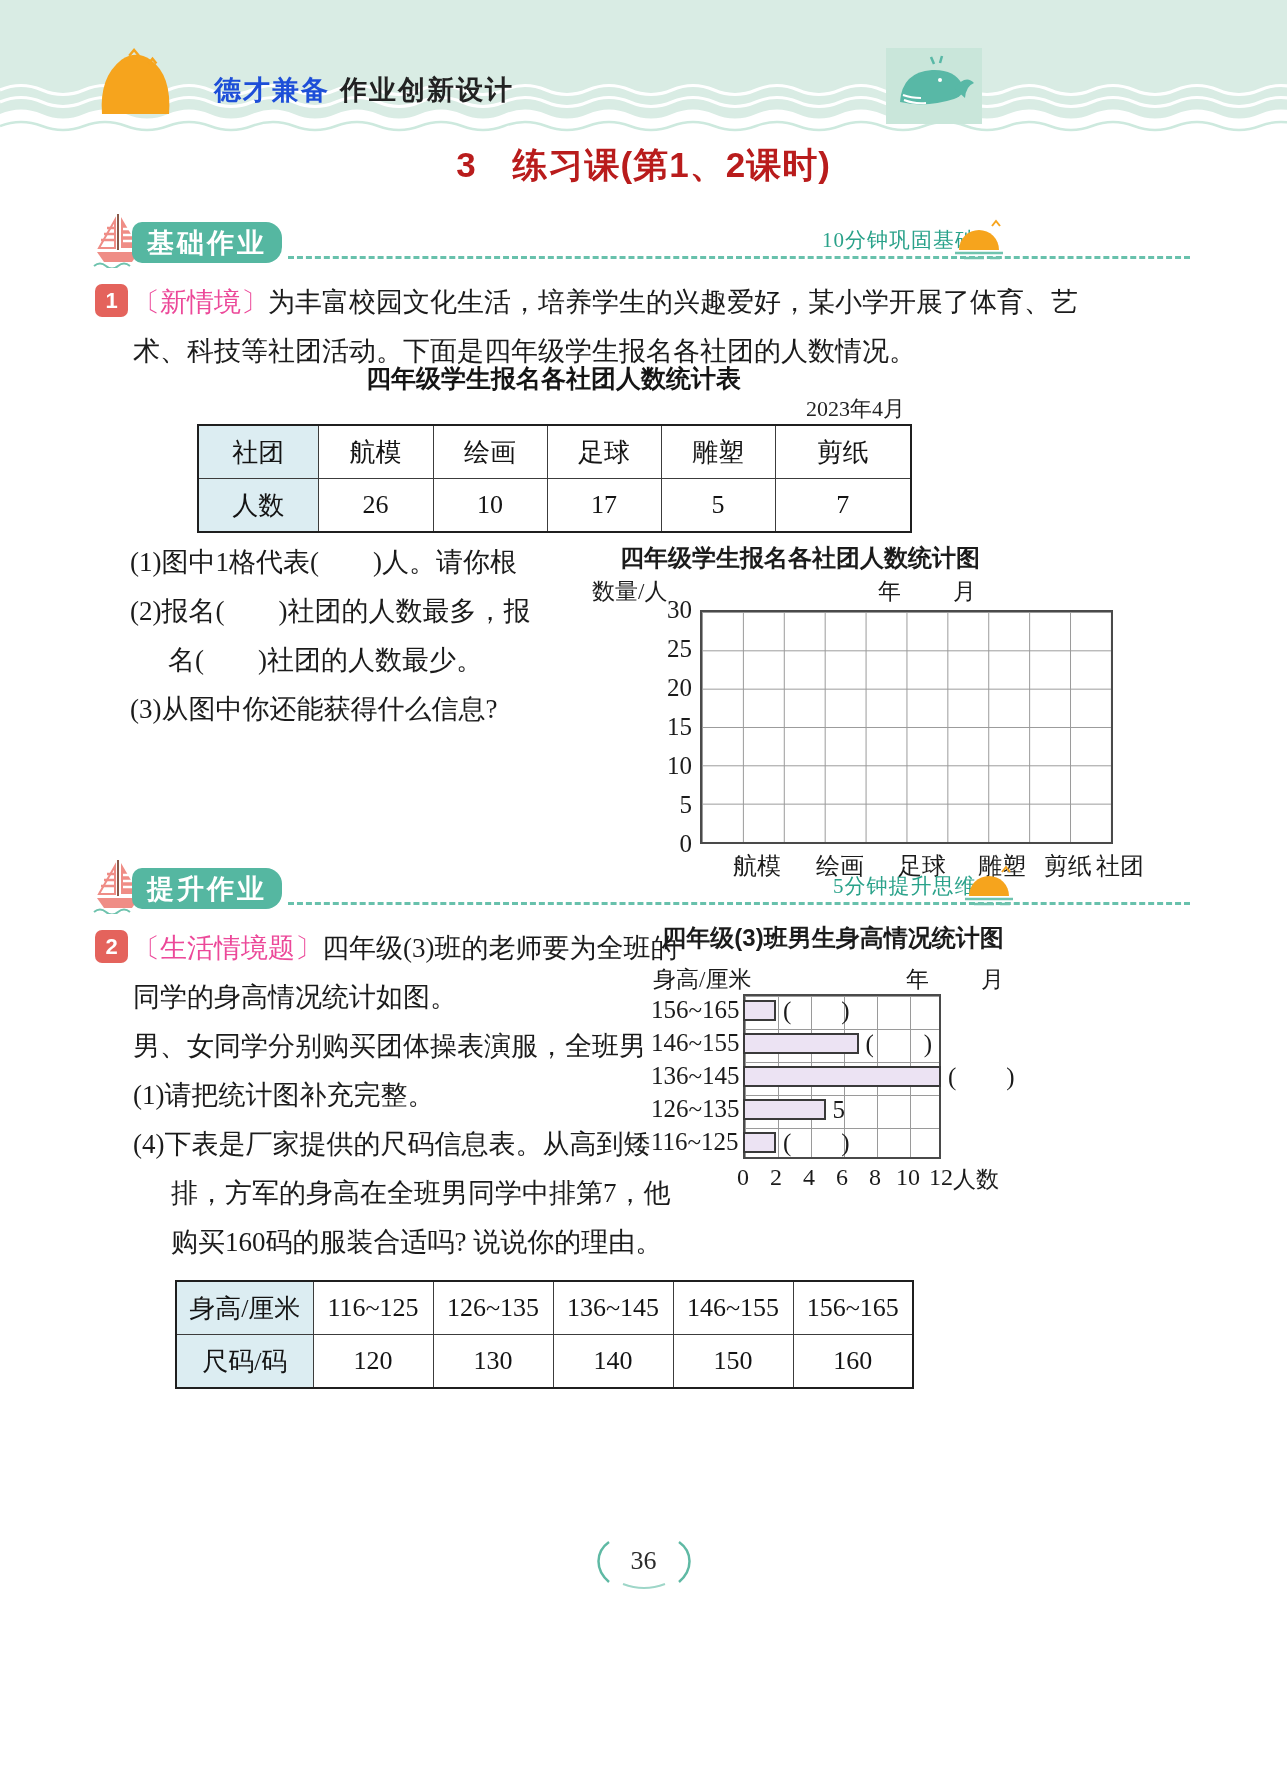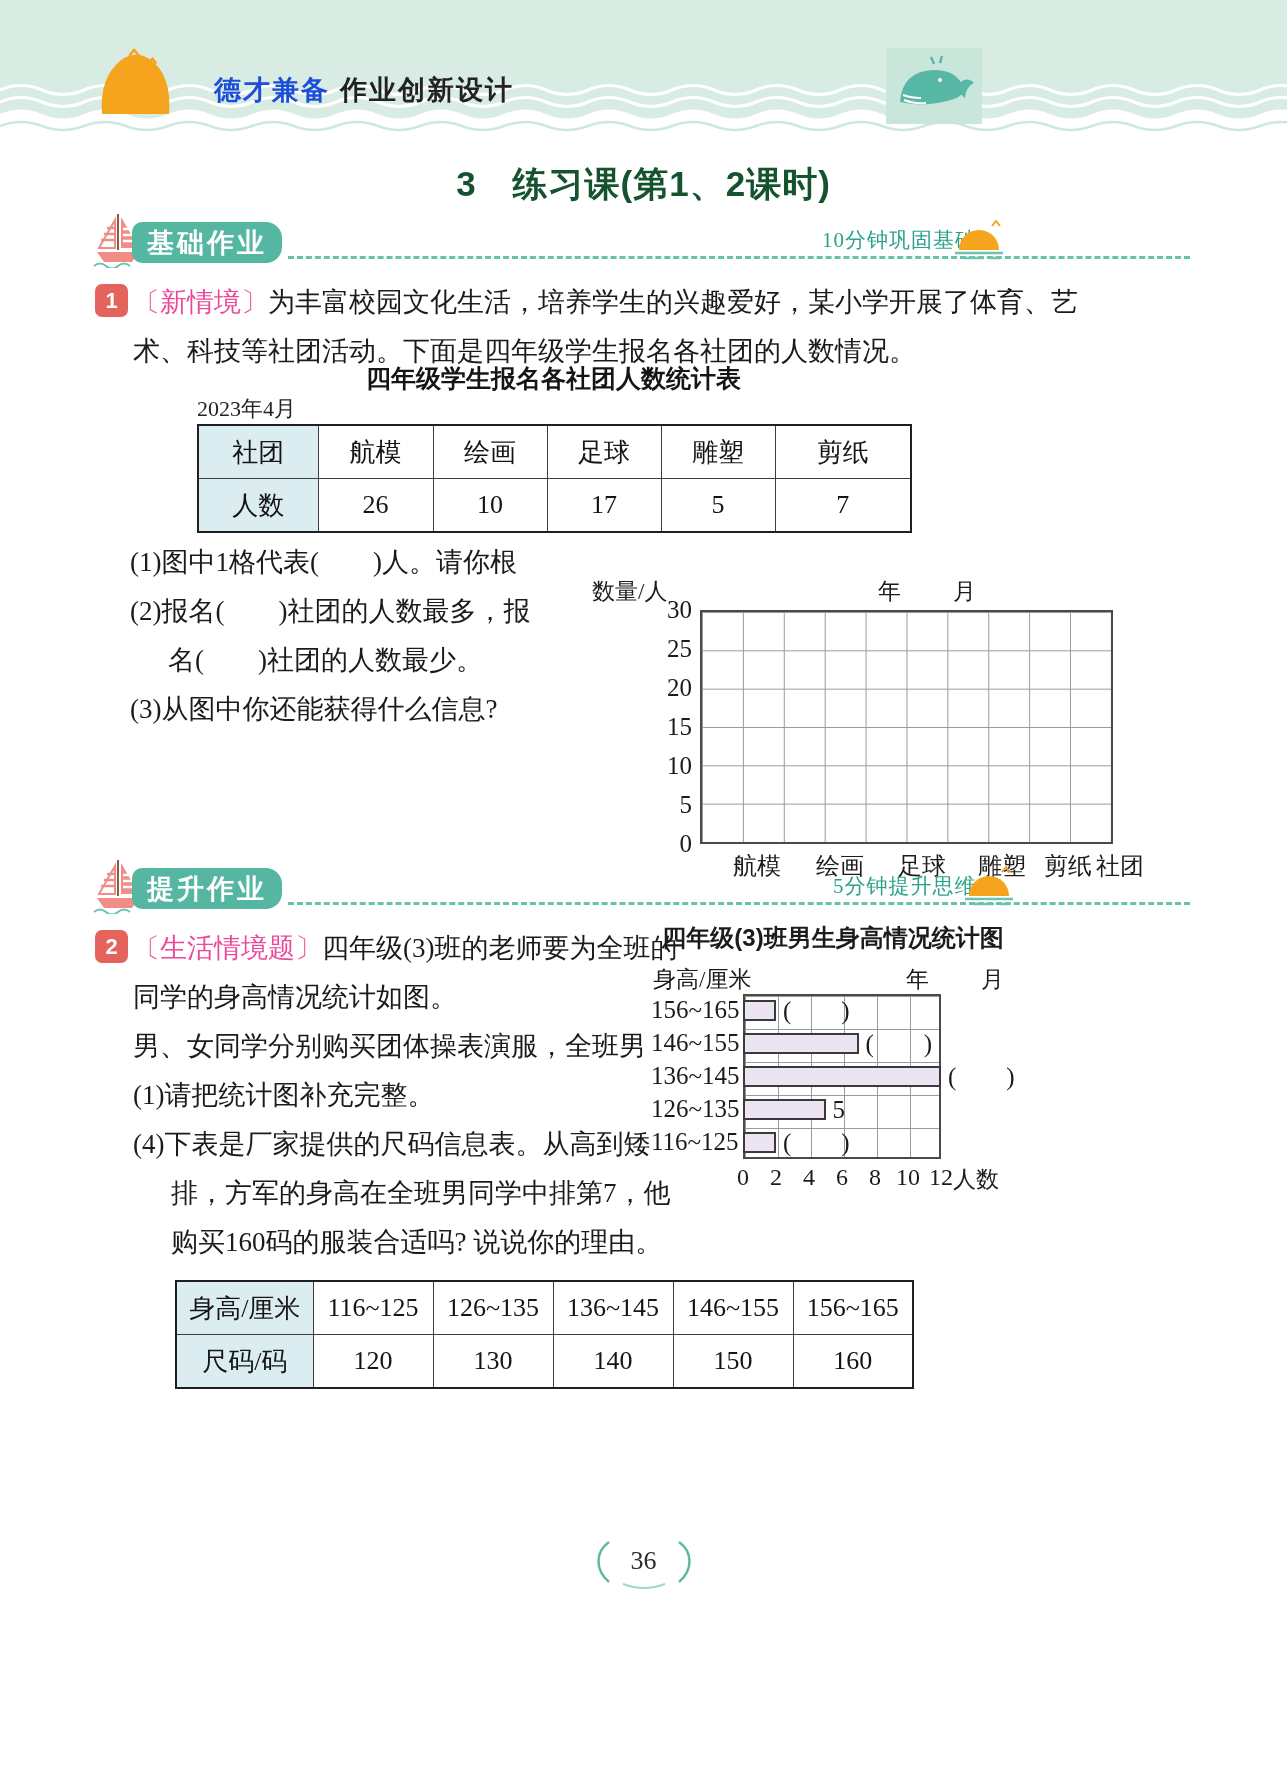--- a/index.html
+++ b/index.html
@@ -15,23 +15,23 @@
   .brand{position:absolute;left:92px;top:44px;height:70px;}
   .sun-logo{position:absolute;left:0;top:4px;width:88px;height:68px;}
   .brand-name{position:absolute;left:122px;top:28px;font-family:"Liberation Sans","DejaVu Sans",sans-serif;
               font-weight:bold;font-size:27px;color:#1d4ed8;letter-spacing:2px;white-space:nowrap;}
   .brand-tagline{position:absolute;left:248px;top:28px;font-family:"Liberation Sans","DejaVu Sans",sans-serif;
               font-weight:bold;font-size:27px;color:#222;letter-spacing:2px;white-space:nowrap;}
   .whale-plate{position:absolute;left:886px;top:48px;width:96px;height:76px;background:#c9e6da;}
   .whale{position:absolute;left:2px;top:2px;width:92px;height:72px;}
 
   
-  .page-title{position:absolute;left:0;top:161px;width:100%;margin:0;text-align:center;
+  .page-title{position:absolute;left:0;top:142px;width:100%;margin:0;text-align:center;
               font-family:"Liberation Sans","DejaVu Sans",sans-serif;font-weight:bold;
-              font-size:35px;color:#14532d;letter-spacing:1px;}
+              font-size:35px;color:#b91c1c;letter-spacing:1px;}
 
   
   .section-head{position:absolute;left:0;width:1287px;height:62px;}
   .boat{position:absolute;left:92px;top:-2px;width:50px;height:58px;}
   .badge{position:absolute;left:132px;top:10px;width:150px;height:41px;background:#55b7a1;
          border-radius:10px 16px 16px 10px;display:flex;align-items:center;justify-content:center;}
   .badge span{color:#fff;font-family:"Liberation Sans","DejaVu Sans",sans-serif;font-weight:bold;
          font-size:27px;letter-spacing:3px;}
   .dash{position:absolute;left:288px;top:44px;width:902px;border-top:3px dashed #68c1ac;}
   .time-note{position:absolute;font-size:21px;color:#2aa28a;letter-spacing:1px;white-space:nowrap;}
@@ -43,21 +43,21 @@
   .prob-badge span{color:#fff;font-family:"Liberation Sans","DejaVu Sans",sans-serif;
               font-weight:bold;font-size:22px;}
   .para{position:absolute;}
   .pline{white-space:nowrap;height:49px;line-height:49px;font-size:27px;}
   .ind{padding-left:38px;}
   .tag{color:#ec4899;}
 
   
   .tbl-title{position:absolute;text-align:center;font-family:"Liberation Sans","DejaVu Sans",sans-serif;
              font-weight:bold;font-size:25px;color:#151515;}
-  .tbl-date{position:absolute;font-size:22px;color:#222;}
+  .tbl-date{position:absolute;text-align:right;font-size:22px;color:#222;}
   table.tbl{position:absolute;border-collapse:collapse;table-layout:fixed;
             font-family:"Liberation Serif","DejaVu Serif",serif;font-size:26px;color:#141414;
             border:2.5px solid #1f1f1f;}
   table.tbl td{border:1.5px solid #3c3c3c;text-align:center;height:52px;padding:0;}
   td.hdcol{background:#dcedf2;}
 
   
   .chart1{position:absolute;width:600px;height:350px;}
   .c-title{position:absolute;left:10px;top:0;width:400px;text-align:center;
            font-family:"Liberation Sans","DejaVu Sans",sans-serif;font-weight:bold;font-size:24px;}
@@ -190,20 +190,21 @@
     </table>
 
   <div class="para" style="left:130px;top:538px">
     <div class="pline">(1)图中1格代表(　　)人。请你根</div>
     <div class="pline">(2)报名(　　)社团的人数最多，报</div>
     <div class="pline ind">名(　　)社团的人数最少。</div>
     <div class="pline">(3)从图中你还能获得什么信息?</div>
   </div>
 
   <div class="chart1" style="left:590px;top:542px">
+    <div class="c-title">四年级学生报名各社团人数统计图</div>
     <span class="c-ylab">数量/人</span>
     <span class="c-date">年　　月</span>
     <div class="grid1"></div>
     <span class="yt" style="top:55px">30</span>
     <span class="yt" style="top:94px">25</span>
     <span class="yt" style="top:133px">20</span>
     <span class="yt" style="top:172px">15</span>
     <span class="yt" style="top:211px">10</span>
     <span class="yt" style="top:250px">5</span>
     <span class="yt" style="top:289px">0</span>

